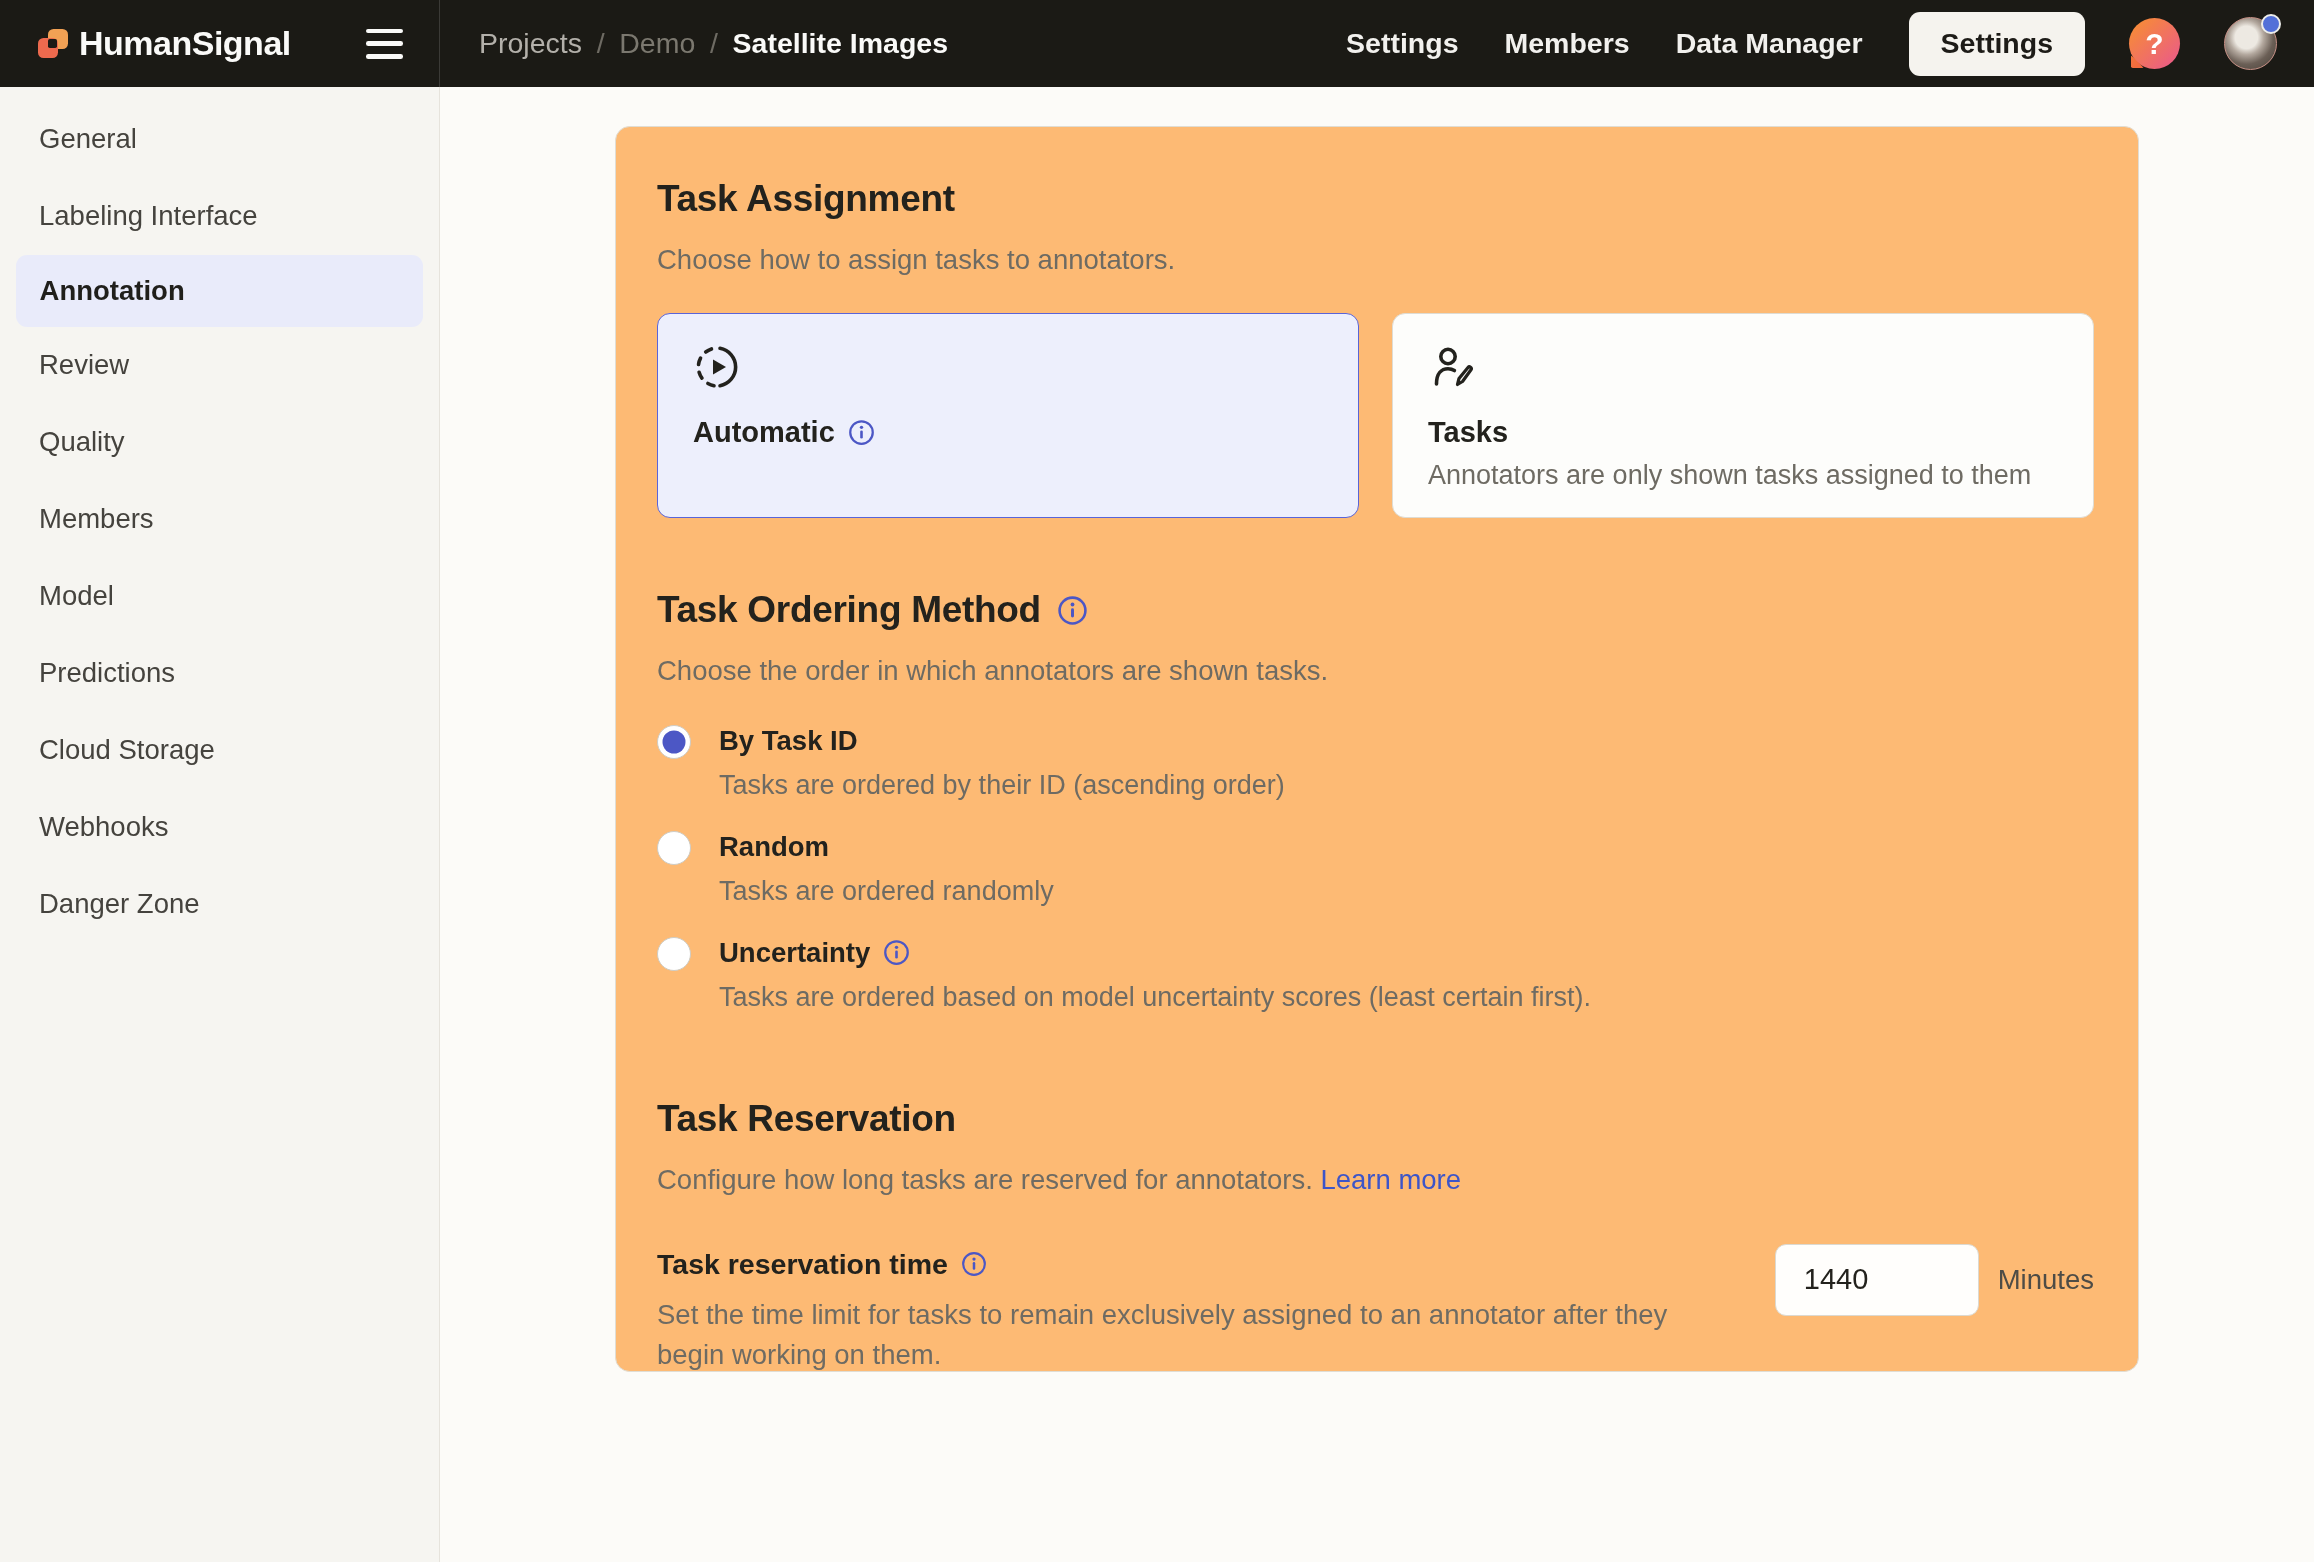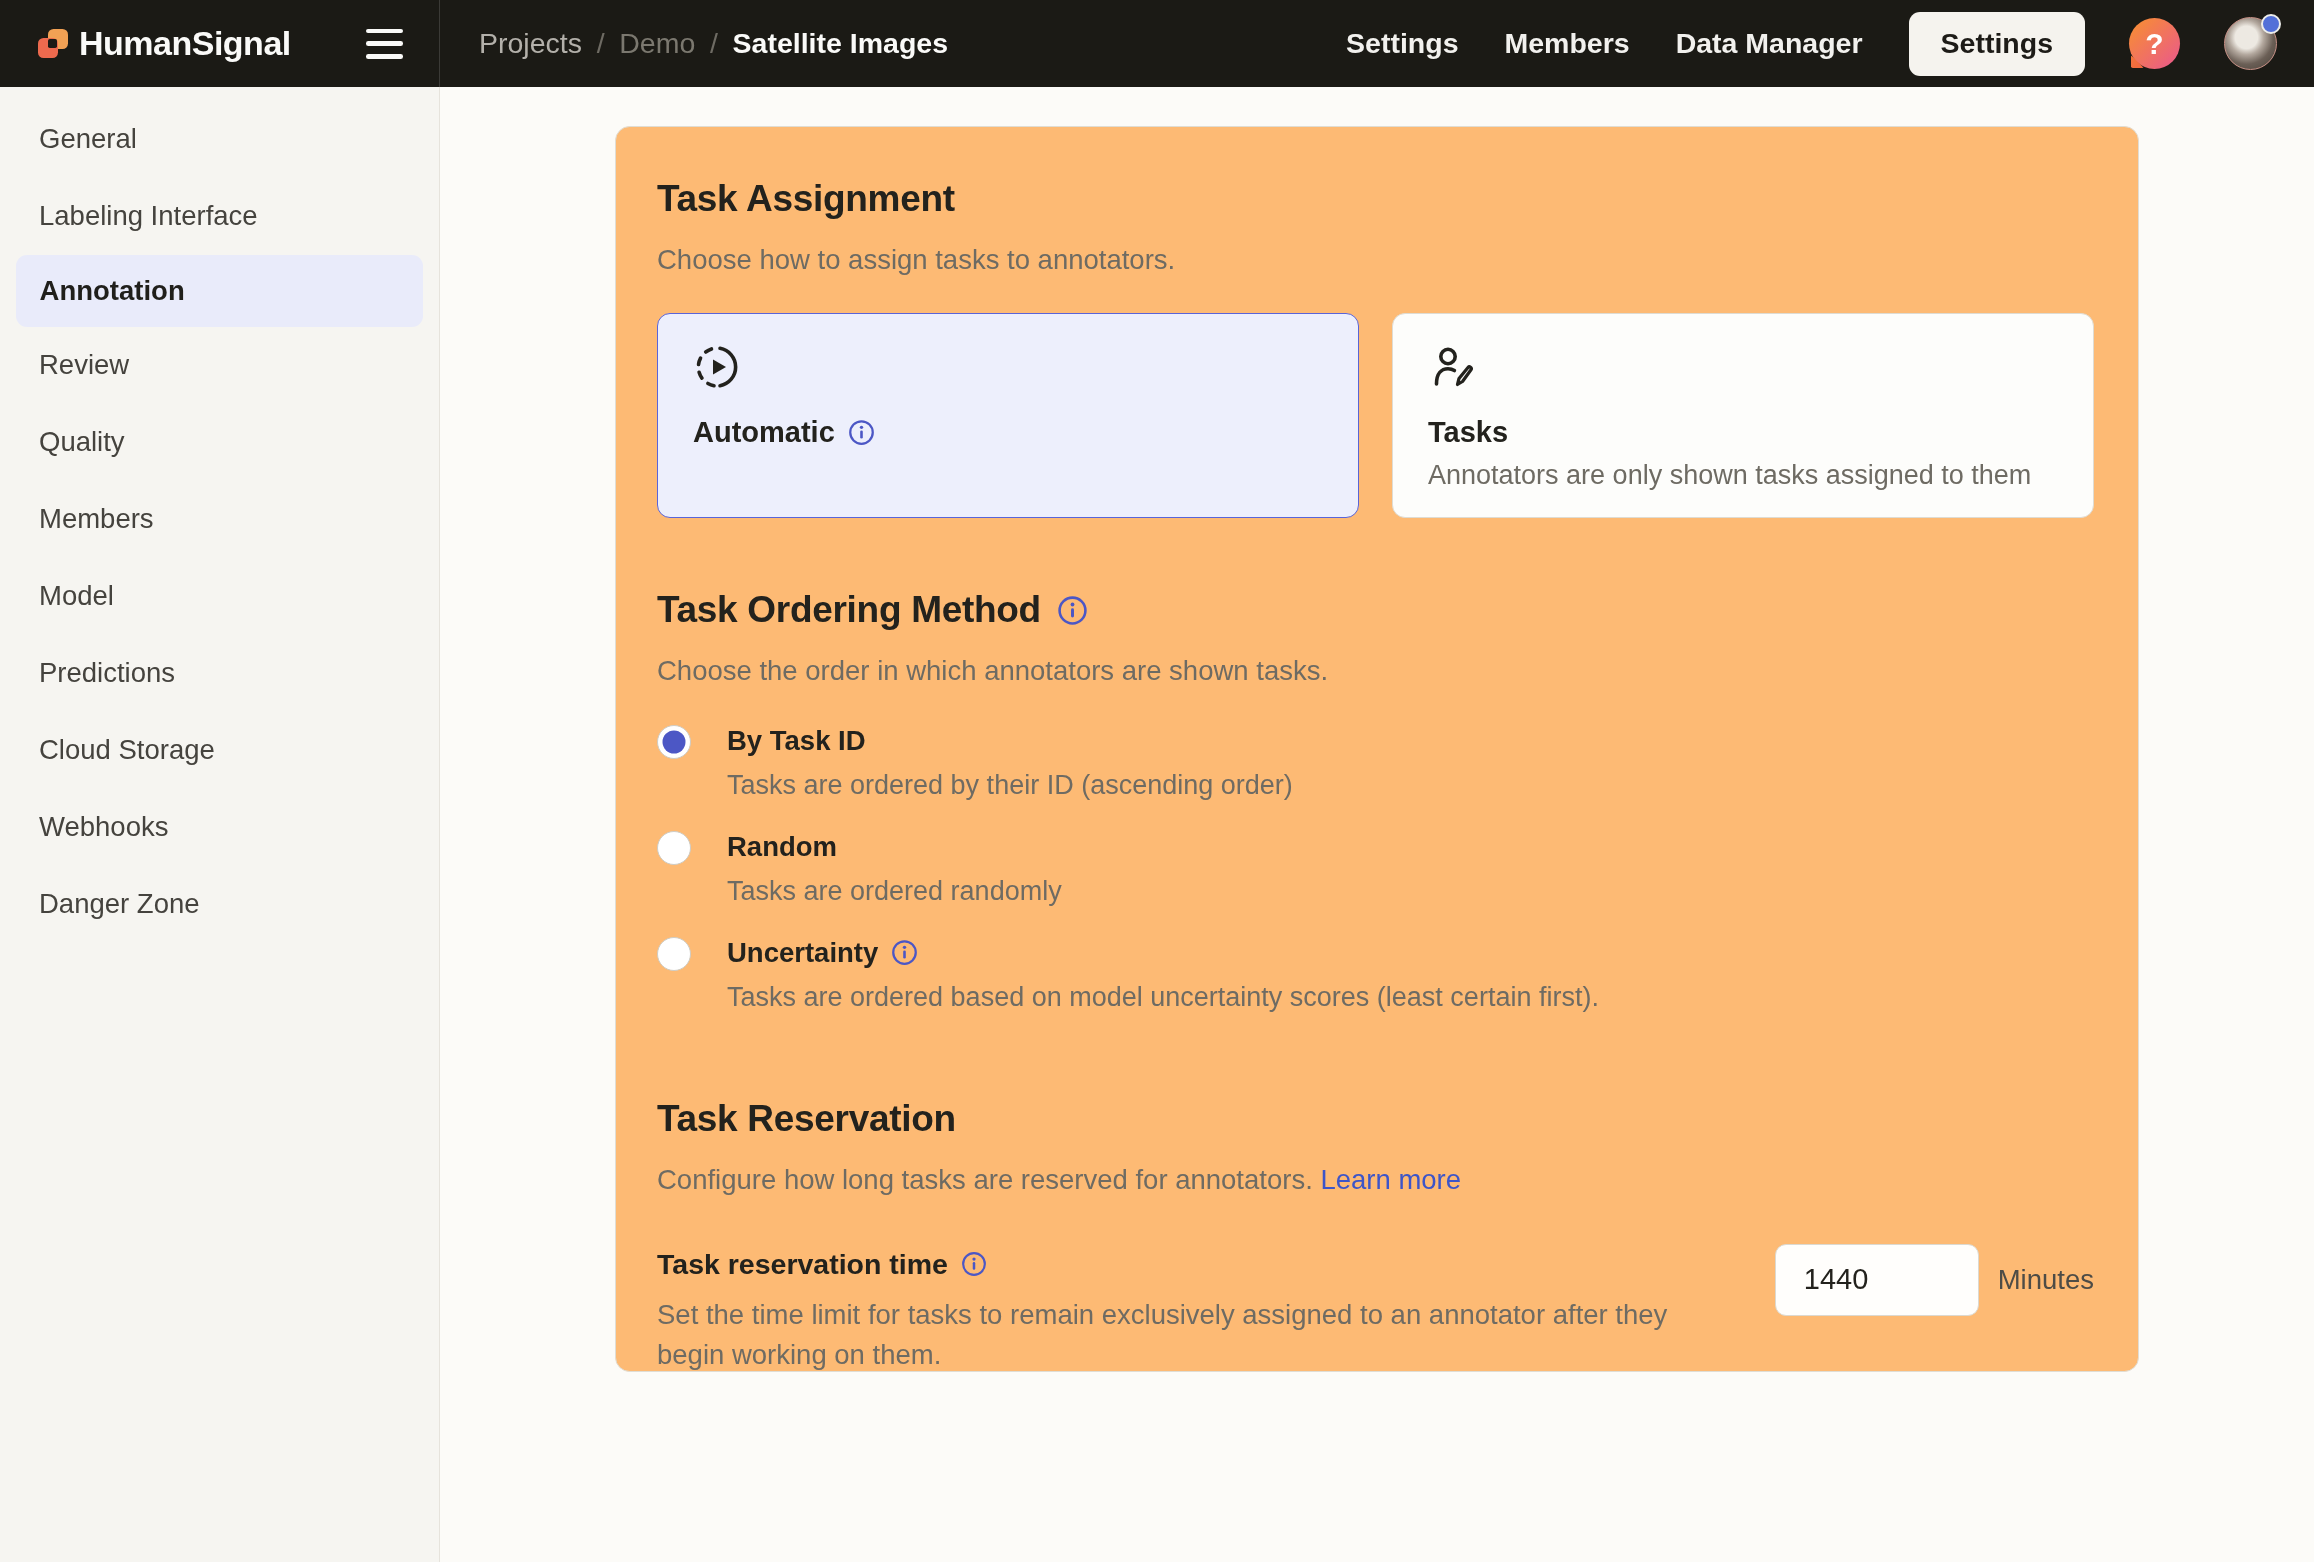--- a/index.html
+++ b/index.html
@@ -103,21 +103,21 @@
   .options-row { display:flex; gap:33px; margin-top:33px; }
   .option-card {
     flex:1; height:205px; border-radius:13px; padding:29px 35px;
     border:1.8px solid #DFDCD3; background:#FDFDFB; cursor:pointer;
   }
   .option-card.selected { border-color:#5A64D8; background:#EDEFFC; }
   .option-title { margin-top:22px; font-size:29px; font-weight:700; color:#23221D; display:flex; align-items:center; gap:13px; }
   .option-desc { margin-top:11px; font-size:27px; color:#6E6B63; }
 
   
-  .radio-row { display:flex; gap:36px; margin-top:26px; }
+  .radio-row { display:flex; gap:28px; margin-top:26px; }
   .radio-row.first { margin-top:33px; }
   .radio {
     width:34px; height:34px; border-radius:50%; flex:0 0 34px; margin-top:0.9px;
     border:1.8px solid #CFCCC4; background:#FFFFFF; position:relative; cursor:pointer;
   }
   .radio.checked::after {
     content:""; position:absolute; left:50%; top:50%; transform:translate(-50%,-50%);
     width:23px; height:23px; border-radius:50%; background:#4C57C5;
   }
   .radio-label { font-size:27.5px; font-weight:700; color:#23221D; display:flex; align-items:center; gap:13px; line-height:1.25; }

